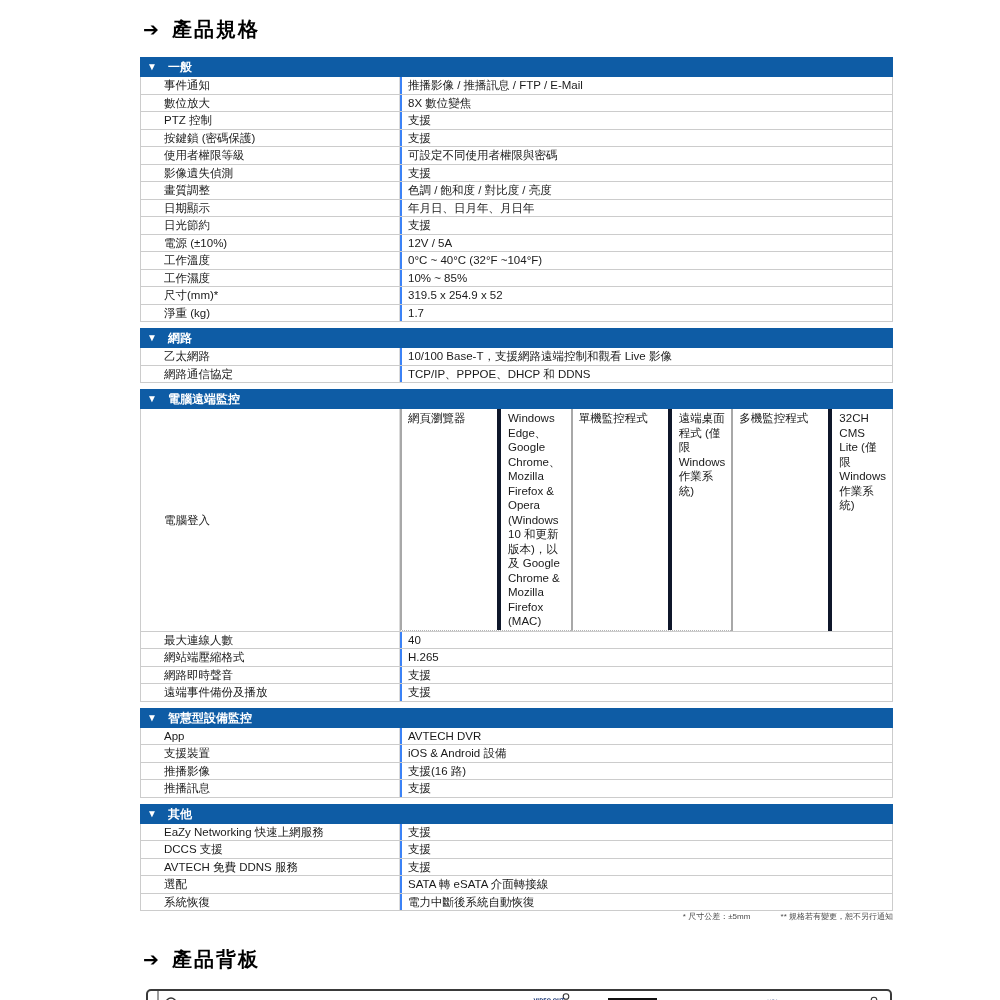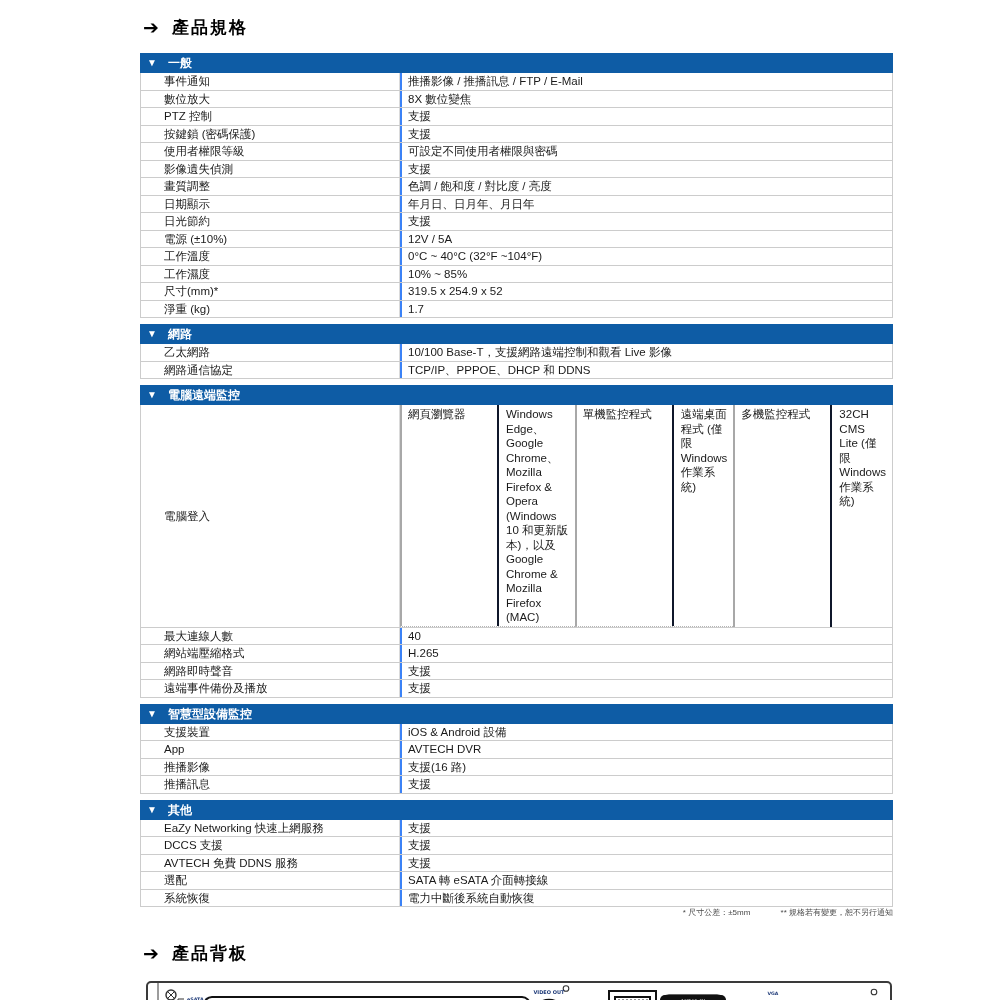--- a/index.html
+++ b/index.html
@@ -1,37 +1,37 @@
 <!DOCTYPE html>
 <html><head>
 <meta charset="utf-8">
 <style>
   html,body{margin:0;padding:0;background:#fff;}
   .page{width:1000px;height:1000px;background:#fff;overflow:hidden;position:relative;
         font-family:"Liberation Sans","DejaVu Sans",sans-serif;color:#1a1a1a;}
   .content{margin-left:140px;padding-top:16px;width:755px;}
   .title-row{display:flex;align-items:center;gap:13px;margin:0 0 14px 3px;}
   .arrow{font-size:19px;font-weight:bold;color:#000;line-height:1;}
-  .doc-title{font-size:17px;font-weight:bold;color:#000;margin:0;letter-spacing:2px;}
+  .doc-title{font-size:20px;font-weight:bold;color:#000;margin:0;letter-spacing:2px;}
   
   #spec-table{width:753px;}
   .sec-header{background:#0E5CA5;color:#fff;font-size:12px;font-weight:bold;height:20px;
               line-height:20px;padding-left:7px;margin-top:6px;display:flex;gap:11px;align-items:center;}
   #spec-table > .sec-header:first-child{margin-top:0;}
   .sec-marker{font-size:10px;line-height:20px;}
   .sec-body{border-left:1px solid #ccc;border-right:1px solid #ccc;}
   .row{display:flex;border-bottom:1px solid #ccc;font-size:11.5px;min-height:16.5px;line-height:14.5px;}
   .lbl{flex:0 0 239px;width:239px;padding:1px 2px 1px 3px;border-right:1px solid #dadada;box-sizing:border-box;margin-left:20px;}
   .val{flex:1;border-left:2px solid #3b82f6;padding:1px 4px 1px 6px;}
   .composite .lbl{display:flex;align-items:center;}
   .subtable{flex:1;display:flex;flex-direction:row;}
   .subrow{display:flex;border-bottom:1px dotted #b5b5b5;}
   .subrow:last-child{border-bottom:none;}
   .sublbl{flex:0 0 97px;width:97px;border-left:2px solid #a8a8a8;padding:2px 2px 1px 6px;box-sizing:border-box;}
-  .subval{flex:1;border-left:2px solid #0f172a;padding:2px 6px 1px 7px;}
+  .subval{flex:1;border-left:4px solid #0f172a;padding:2px 6px 1px 7px;}
   .footnotes{width:753px;text-align:right;font-size:8px;color:#4a4a4a;}
   .footnotes span{margin-left:28px;}
   .backpanel-title{margin-top:24px;}
   .backpanel{margin-top:4px;margin-left:4px;}
   
   svg text{font-family:"DejaVu Sans","Liberation Sans",sans-serif;}
   .t-navy{fill:#1E3A78;font-size:5px;font-weight:bold;}
   .t-black{fill:#111;font-size:4.6px;font-weight:bold;}
   .t-white{fill:#fff;font-size:5.4px;font-weight:bold;}
   .t-hdmi{fill:#111;font-size:6.6px;font-weight:bold;letter-spacing:.6px;}
@@ -163,26 +163,26 @@
             <div class="lbl">遠端事件備份及播放</div>
             <div class="val">支援</div>
           </div>
         </div>
         <div class="sec-header">
           <span class="sec-marker">▼</span>
           <span class="sec-title">智慧型設備監控</span>
         </div>
         <div class="sec-body">
           <div class="row">
+            <div class="lbl">App</div>
+            <div class="val">AVTECH DVR</div>
+          </div>
+          <div class="row">
             <div class="lbl">支援裝置</div>
             <div class="val">iOS &amp; Android 設備</div>
-          </div>
-          <div class="row">
-            <div class="lbl">App</div>
-            <div class="val">AVTECH DVR</div>
           </div>
           <div class="row">
             <div class="lbl">推播影像</div>
             <div class="val">支援(16 路)</div>
           </div>
           <div class="row">
             <div class="lbl">推播訊息</div>
             <div class="val">支援</div>
           </div>
         </div>

